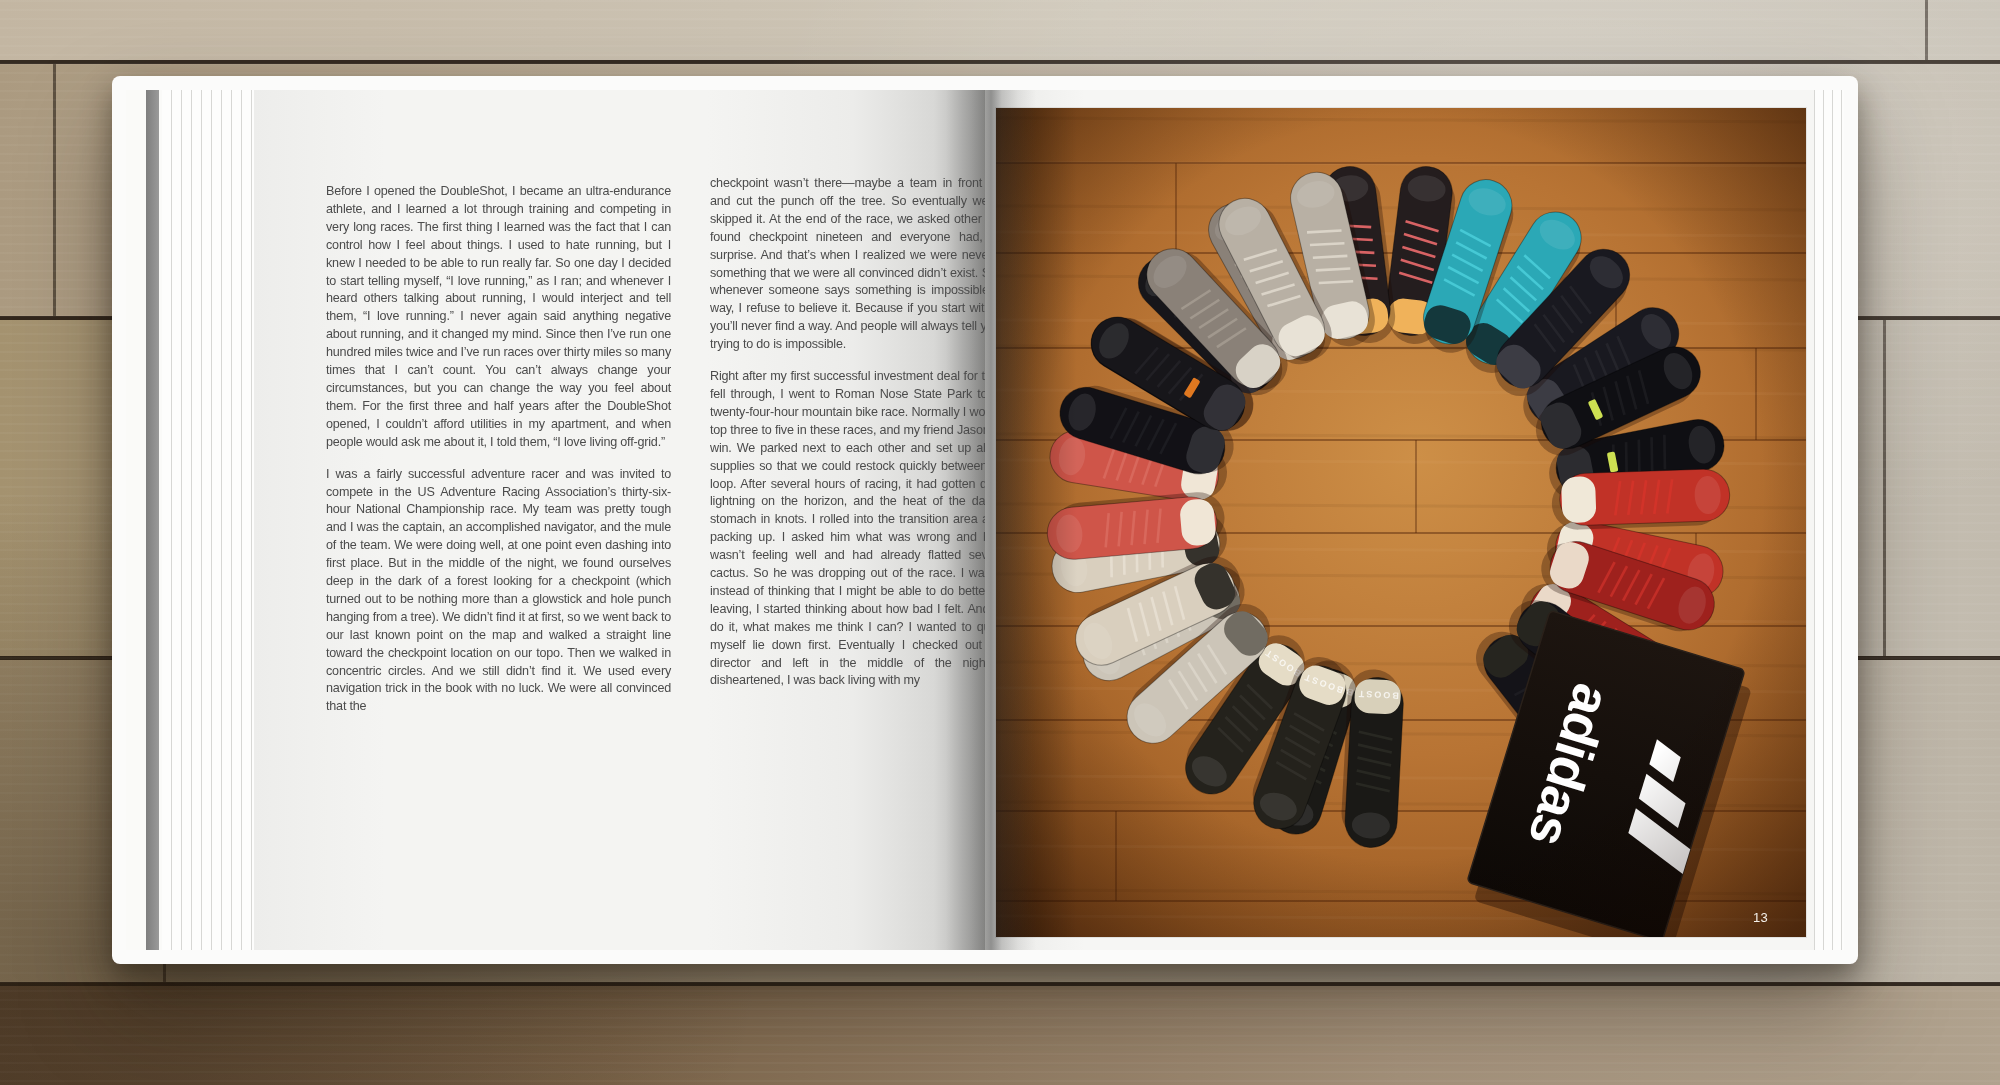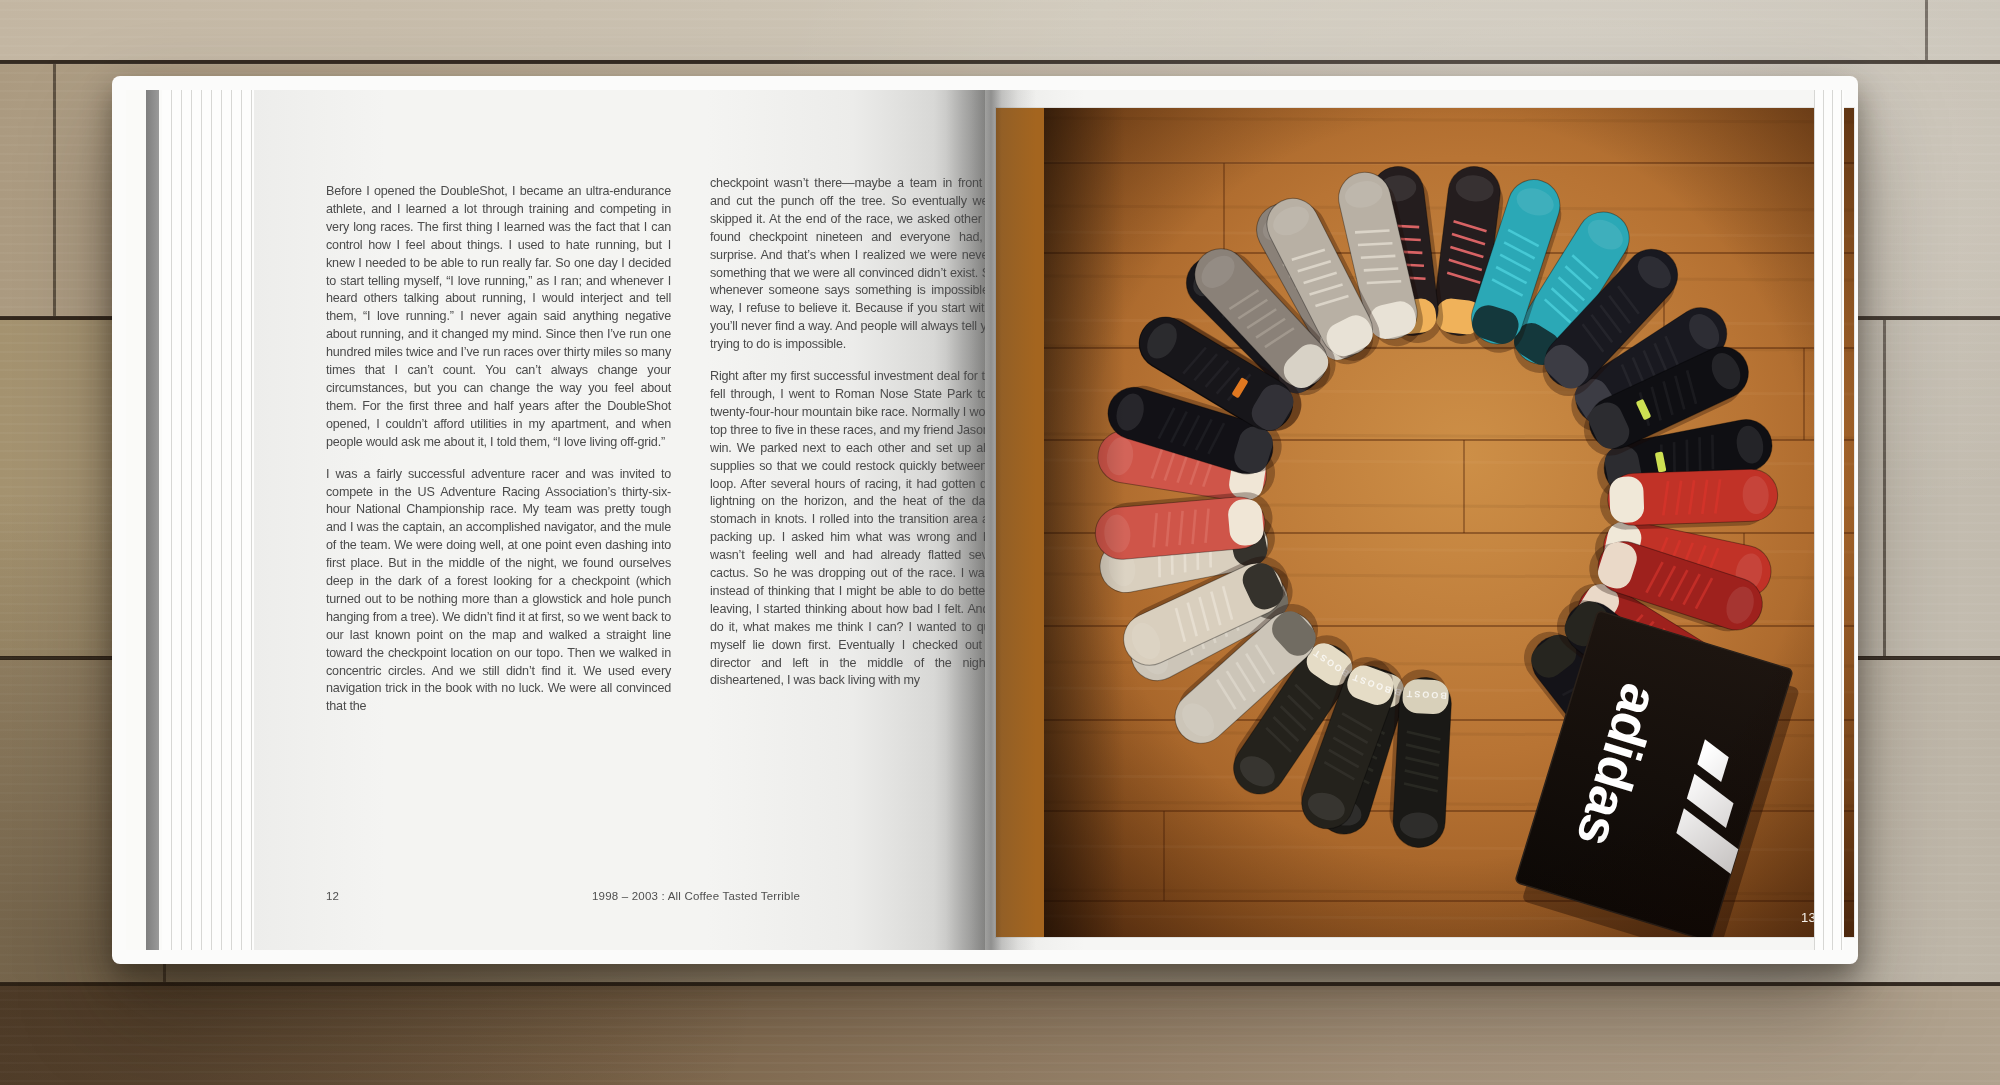--- a/index.html
+++ b/index.html
@@ -48,21 +48,21 @@
   
   .col{position:absolute;text-align:justify;color:#4b4b4b;font-size:12.6px;line-height:17.9px;letter-spacing:-.2px;}
   .col p{margin:0 0 14px 0;}
   .col-1{left:72px;top:93px;width:345px;}
   .col-2{left:456px;top:85px;width:356px;}
   .pfooter{position:absolute;left:0;right:0;top:800px;height:20px;color:#4f4f4f;font-size:11.5px;letter-spacing:.2px;}
   .pfooter .pageno{position:absolute;left:72px;top:0;}
   .pfooter .chapter{position:absolute;left:442px;top:0;transform:translateX(-50%);white-space:nowrap;}
   
   .photo{position:absolute;left:11px;top:18px;width:810px;height:829px;background:#a4651f;overflow:hidden;
-    box-shadow:0 0 0 1px rgba(0,0,0,.08);padding-left:48px;}
+    box-shadow:0 0 0 1px rgba(0,0,0,.08);}
   .photo svg{display:block;}
   .photo .pageno-right{position:absolute;right:38px;bottom:12px;color:#f4f0ea;font-size:13px;letter-spacing:.3px;}
 </style>
 </head>
 <body>
 
 <div class="desk">
   <div class="plank plank-1"></div>
   <div class="plank plank-2"></div>
   <div class="plank plank-3"></div>
@@ -84,24 +84,20 @@
     </div>
 
     <div class="page-left">
       <div class="col col-1">
         <p>Before I opened the DoubleShot, I became an ultra-endurance athlete, and I learned a lot through training and competing in very long races. The first thing I learned was the fact that I can control how I feel about things. I used to hate running, but I knew I needed to be able to run really far. So one day I decided to start telling myself, “I love running,” as I ran; and whenever I heard others talking about running, I would interject and tell them, “I love running.” I never again said anything negative about running, and it changed my mind. Since then I’ve run one hundred miles twice and I’ve run races over thirty miles so many times that I can’t count. You can’t always change your circumstances, but you can change the way you feel about them. For the first three and half years after the DoubleShot opened, I couldn’t afford utilities in my apartment, and when people would ask me about it, I told them, “I love living off-grid.”</p>
         <p>I was a fairly successful adventure racer and was invited to compete in the US Adventure Racing Association’s thirty-six-hour National Championship race. My team was pretty tough and I was the captain, an accomplished navigator, and the mule of the team. We were doing well, at one point even dashing into first place. But in the middle of the night, we found ourselves deep in the dark of a forest looking for a checkpoint (which turned out to be nothing more than a glowstick and hole punch hanging from a tree). We didn’t find it at first, so we went back to our last known point on the map and walked a straight line toward the checkpoint location on our topo. Then we walked in concentric circles. And we still didn’t find it. We used every navigation trick in the book with no luck. We were all convinced that the</p>
       </div>
       <div class="col col-2">
         <p>checkpoint wasn’t there—maybe a team in front of us cheated and cut the punch off the tree. So eventually we gave up and skipped it. At the end of the race, we asked other teams if they’d found checkpoint nineteen and everyone had, much to our surprise. And that’s when I realized we were never going to find something that we were all convinced didn’t exist. Since that time, whenever someone says something is impossible or there’s no way, I refuse to believe it. Because if you start with that mindset, you’ll never find a way. And people will always tell you what you’re trying to do is impossible.</p>
         <p>Right after my first successful investment deal for the DoubleShot fell through, I went to Roman Nose State Park to compete in a twenty-four-hour mountain bike race. Normally I would finish in the top three to five in these races, and my friend Jason would usually win. We parked next to each other and set up all our gear and supplies so that we could restock quickly between each ten-mile loop. After several hours of racing, it had gotten dark, there was lightning on the horizon, and the heat of the day had tied my stomach in knots. I rolled into the transition area and Jason was packing up. I asked him what was wrong and he told me he wasn’t feeling well and had already flatted several times on cactus. So he was dropping out of the race. I was shocked, but instead of thinking that I might be able to do better since he was leaving, I started thinking about how bad I felt. And if Jason can’t do it, what makes me think I can? I wanted to quit, but I made myself lie down first. Eventually I checked out with the race director and left in the middle of the night. Broke and disheartened, I was back living with my</p>
-      </div>
-      <div class="pfooter">
-        <span class="pageno">12</span>
-        <span class="chapter">1998 – 2003 : All Coffee Tasted Terrible</span>
       </div>
     </div>
 
     <div class="page-right">
       <div class="photo">
         <svg id="photo-svg" width="810" height="829" viewBox="0 0 810 829">
             <defs>
               <radialGradient id="floorG" cx="52%" cy="42%" r="80%">
                 <stop offset="0%" stop-color="#cd8f47"></stop>
                 <stop offset="45%" stop-color="#b87434"></stop>

